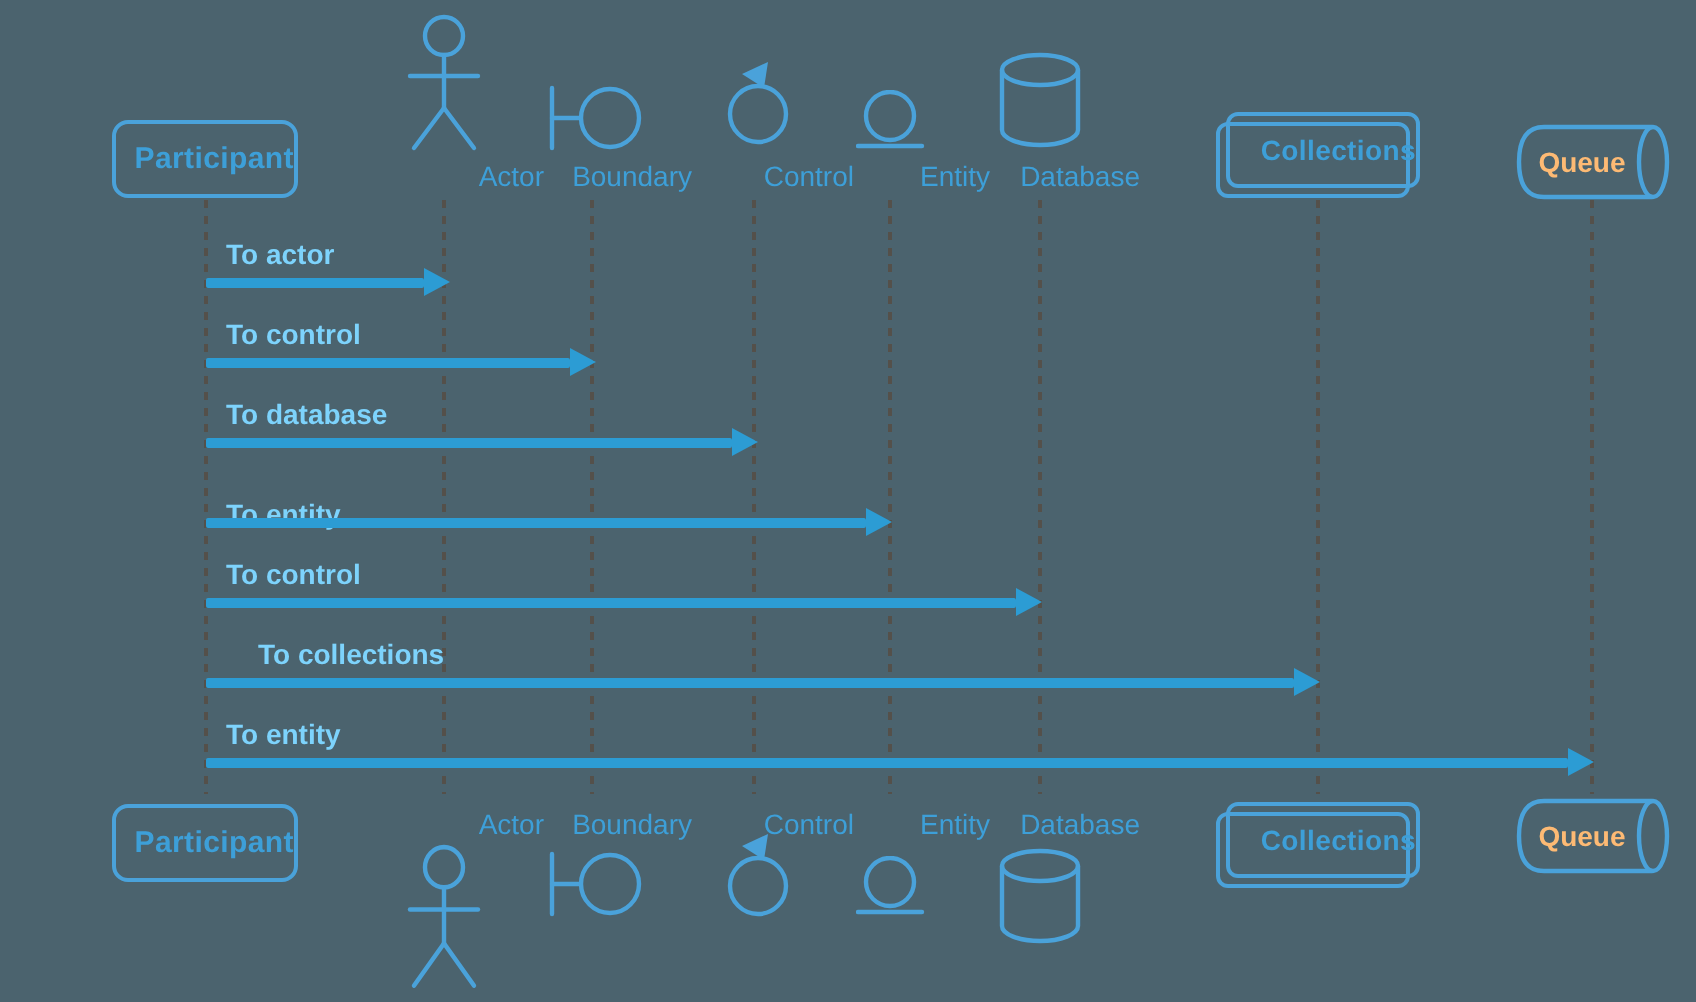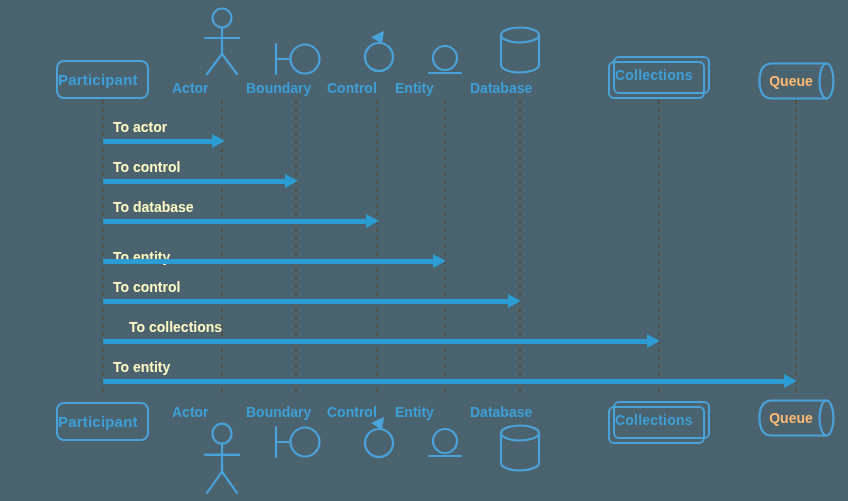--- a/index.html
+++ b/index.html
@@ -9,34 +9,34 @@
     font-family:"Liberation Sans", sans-serif;
   }
   .lifeline {
     position:absolute; top:100px; height:297px; width:2px;
     background:repeating-linear-gradient(180deg, #54504A 0 4px, transparent 4px 8px);
   }
   .box {
     position:absolute; box-sizing:border-box;
     border:2px solid #4AA2DA; border-radius:8px;
     color:#3D9FD8; font-weight:bold; font-size:15px;
-    display:flex; align-items:center; justify-content:flex-start;
+    display:flex; align-items:center; justify-content:flex-end;
     letter-spacing:0.2px;
   }
   .coll { border-radius:6px; font-size:14px; }
   .node-label {
-    position:absolute; width:100px; text-align:left;
-    color:#3D9FD8; font-weight:bold; font-size:14px;
+    position:absolute; width:100px; text-align:right;
+    color:#3D9FD8; font-weight:normal; font-size:14px;
   }
   .qlabel {
     position:absolute; width:68px; height:38px;
     display:flex; align-items:center; justify-content:center;
     color:#fdba74; font-weight:bold; font-size:14px;
   }
-  .msg-label { position:absolute; color:#fef9c3; font-weight:bold; font-size:14px; }
+  .msg-label { position:absolute; color:#7dd3fc; font-weight:bold; font-size:14px; }
   .msg-line  { position:absolute; height:5px; background:#2C9CD4; border-radius:1px; }
   .msg-head  {
     position:absolute; width:0; height:0;
     border-top:7px solid transparent; border-bottom:7px solid transparent;
     border-left:13px solid #2C9CD4;
   }
   svg.icon { position:absolute; stroke:#4AA2DA; fill:none; stroke-width:2.2; stroke-linecap:round; }
   svg.icon .fillblue { fill:#4AA2DA; stroke:none; }
 </style>
 </head>

